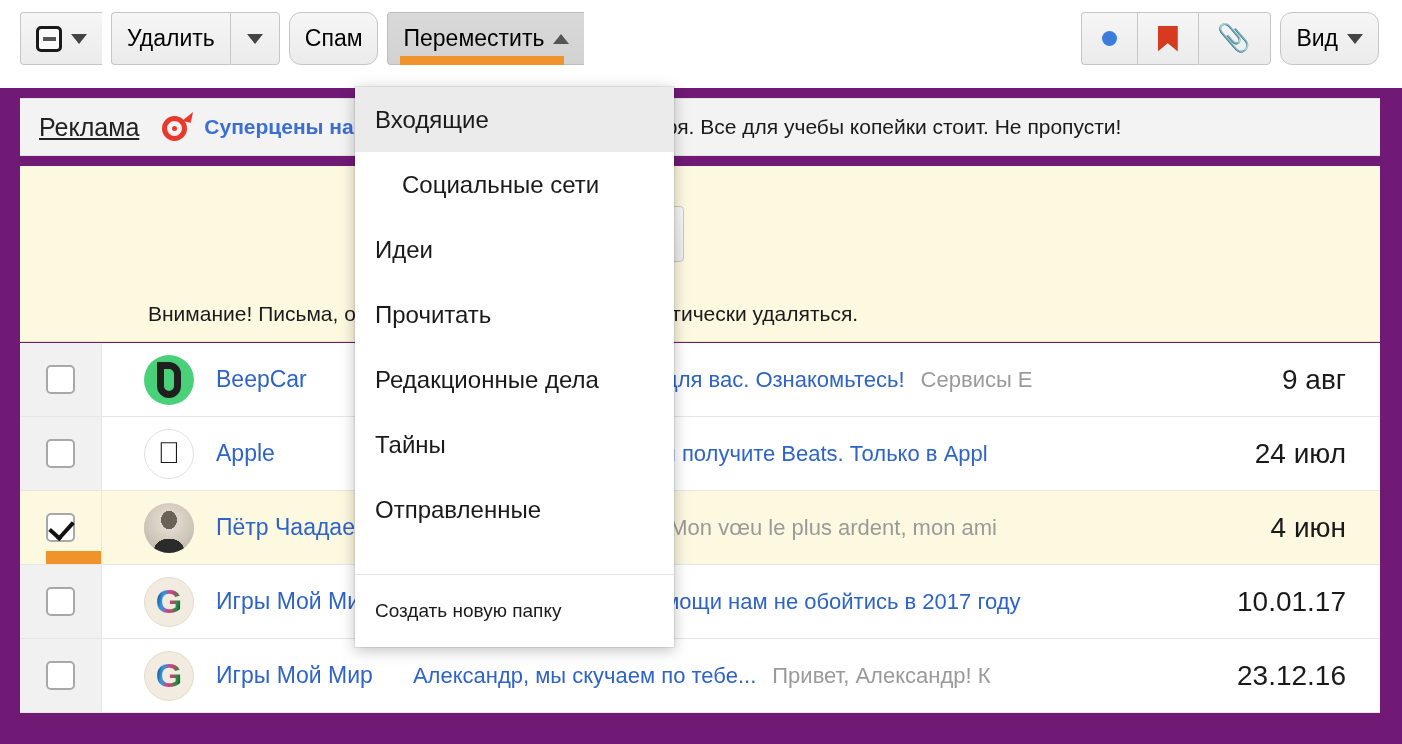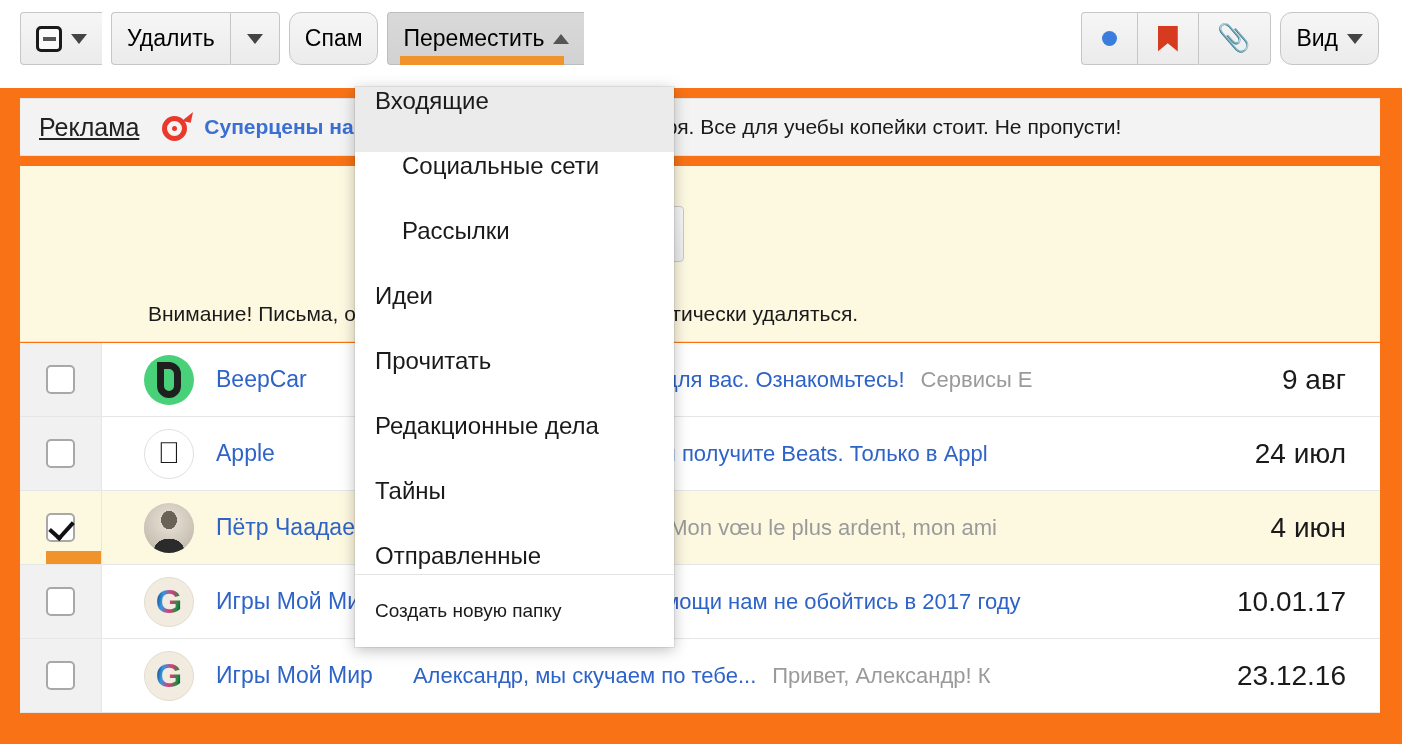--- a/index.html
+++ b/index.html
@@ -2,21 +2,21 @@
 <html><head>
 <meta charset="utf-8">
 <style>
   * { box-sizing: border-box; margin: 0; padding: 0; }
   html, body {
     width: 1402px; height: 744px;
     background: #ffffff;
     font-family: "Liberation Sans", sans-serif;
     overflow: hidden;
   }
-  #app { position: relative; width: 1402px; height: 744px; background: #f97316; }
+  #app { position: relative; width: 1402px; height: 744px; background: #701a75; }
 
   
   .toolbar {
     position: absolute; left: 0; top: 0; width: 1402px; height: 88px;
     background: #ffffff;
   }
   .tb-left { position: absolute; left: 20px; top: 12px; display: flex; align-items: flex-start; }
   .tb-right { position: absolute; right: 23px; top: 12px; display: flex; align-items: flex-start; }
 
   .btn {
@@ -198,21 +198,21 @@
 
   
   .menu {
     position: absolute; left: 355px; top: 87px; width: 319px;
     background: #ffffff;
     box-shadow: 0 3px 14px rgba(0,0,0,0.26), 0 0 0 1px rgba(0,0,0,0.07);
     z-index: 50;
   }
   .menu-scroll { height: 487px; overflow: hidden; position: relative; }
   .mi {
-    height: 65px; display: flex; 
+    height: 65px; display: flex; align-items: center;
     font-size: 24px; color: #1a1a1a;
     padding-left: 20px; white-space: nowrap;
   }
   .mi.hl { background: #ebebeb; }
   .mi.sub { padding-left: 47px; }
   .menu-sep { height: 1px; background: #e4e4e4; }
   .menu-foot {
     height: 72px; display: flex; align-items: center;
     font-size: 19px; color: #1a1a1a; padding-left: 20px; white-space: nowrap;
     background: #fff;
@@ -369,23 +369,20 @@
   </div>
 
   <div class="menu">
     <div class="menu-scroll">
       <div class="mi hl">
         <span>Входящие</span>
       </div>
       <div class="mi sub">
         <span>Социальные сети</span>
       </div>
-      <div class="mi sub">
-        <span>Рассылки</span>
-      </div>
       <div class="mi">
         <span>Идеи</span>
       </div>
       <div class="mi">
         <span>Прочитать</span>
       </div>
       <div class="mi">
         <span>Редакционные дела</span>
       </div>
       <div class="mi">

